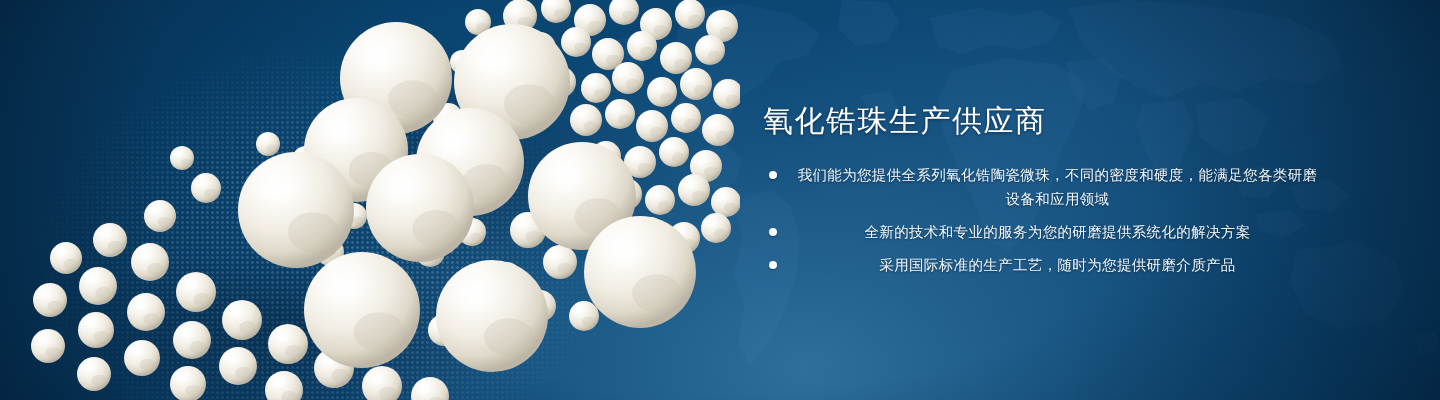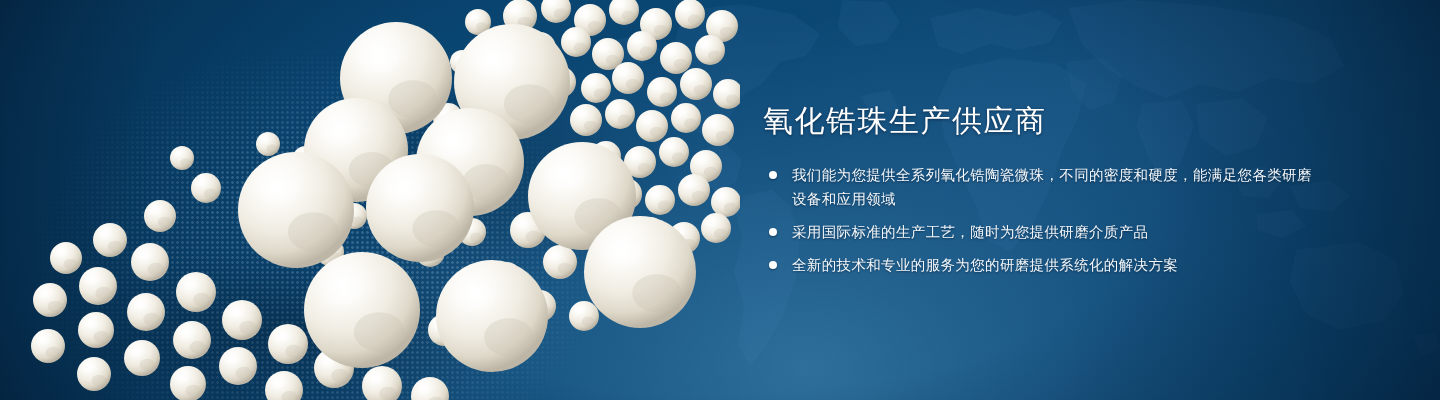--- a/index.html
+++ b/index.html
@@ -138,21 +138,21 @@
     position: absolute;
     left: 6px;
     top: 8px;
     width: 8px;
     height: 8px;
     border-radius: 50%;
     background: #ffffff;
     box-shadow: 0 1px 2px rgba(0,14,32,0.45);
   }
 
-  .bullet-text { display: block; }
+  .bullet-text { display: block; text-align: center; }
 </style>
 </head>
 <body>
 
 <div class="banner">
 
   <div class="bg-base"></div>
 
   <div class="bg-map">
     <svg viewBox="0 0 1440 400" preserveAspectRatio="none" aria-hidden="true">
@@ -360,24 +360,24 @@
 
     <ul class="bullets">
 
       <li class="bullet">
         <span class="bullet-dot"></span>
         <span class="bullet-text">我们能为您提供全系列氧化锆陶瓷微珠，不同的密度和硬度，能满足您各类研磨设备和应用领域</span>
       </li>
 
       <li class="bullet">
         <span class="bullet-dot"></span>
+        <span class="bullet-text">全新的技术和专业的服务为您的研磨提供系统化的解决方案</span>
+      </li>
+
+      <li class="bullet">
+        <span class="bullet-dot"></span>
         <span class="bullet-text">采用国际标准的生产工艺，随时为您提供研磨介质产品</span>
       </li>
 
-      <li class="bullet">
-        <span class="bullet-dot"></span>
-        <span class="bullet-text">全新的技术和专业的服务为您的研磨提供系统化的解决方案</span>
-      </li>
-
     </ul>
   </div>
 
 </div>
 
 </body></html>

